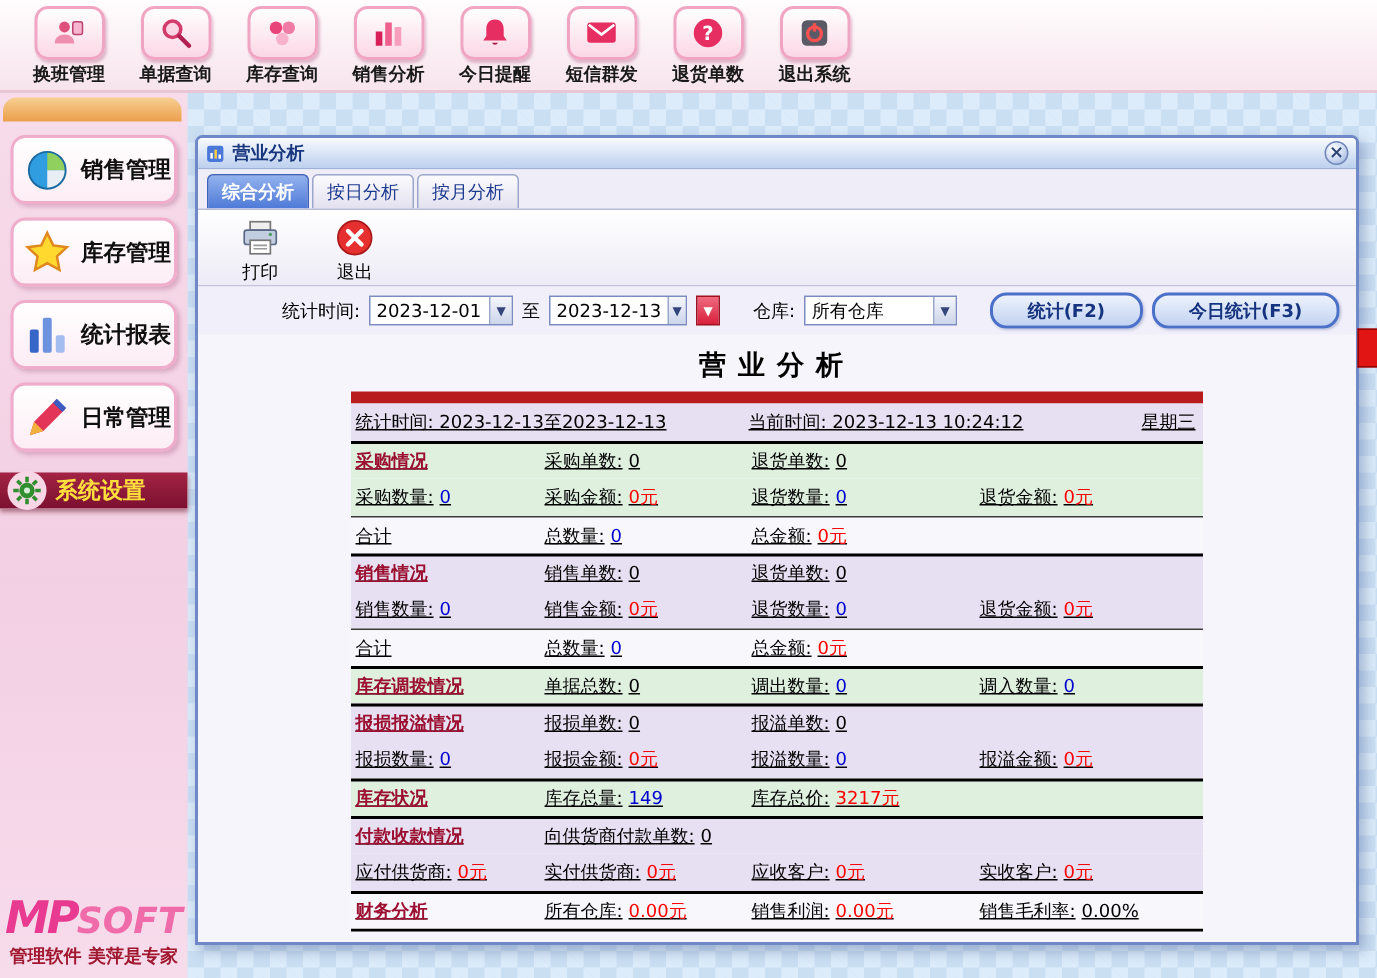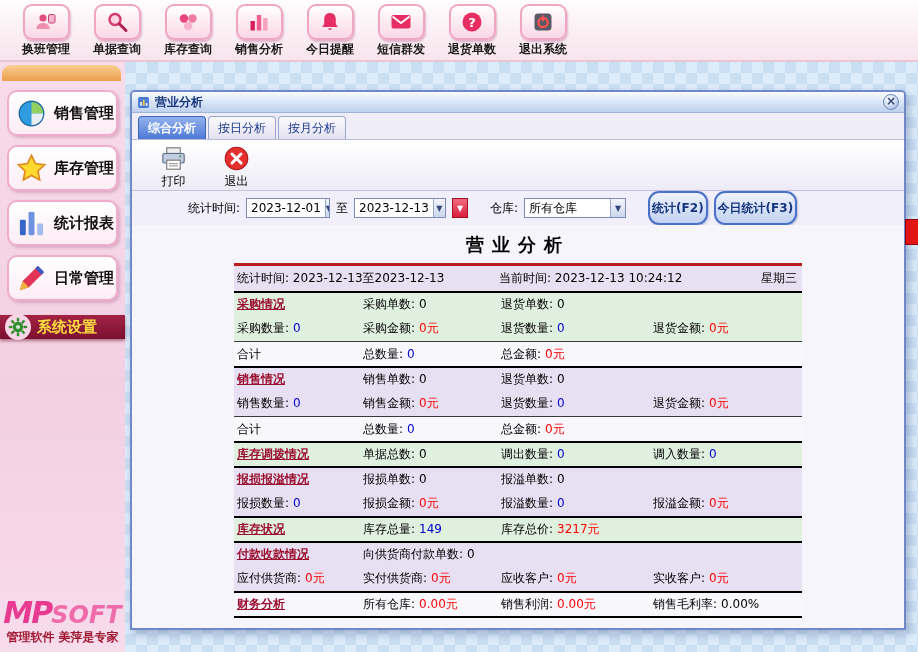--- a/index.html
+++ b/index.html
@@ -72,29 +72,29 @@
   .act-ic svg{width:27px;height:27px;}
   .act-label{font-size:12px;color:#000;}
   .filterbar{flex:0 0 32px;display:flex;align-items:center;gap:6px;padding-left:56px;
     font-size:12px;color:#000;background:#f1effa;}
   .combo{height:20px;background:#fff;border:1px solid #7a8cc0;display:flex;align-items:center;overflow:hidden;}
   .combo-text{padding:0 4px;font-size:12px;white-space:nowrap;flex:1;}
   .combo-btn{width:15px;align-self:stretch;background:linear-gradient(#f4f6fb,#ccd5ea);
     border-left:1px solid #98a6c8;font-size:8px;color:#33457a;display:flex;align-items:center;justify-content:center;cursor:pointer;}
   .red-drop{width:16px;height:20px;background:linear-gradient(#f06a80,#d8203c);border:1px solid #a01020;
     color:#fff;font-size:8px;display:flex;align-items:center;justify-content:center;cursor:pointer;}
-  .pill-btn{height:34px;padding:0 2px;border:2px solid #4a70c8;border-radius:11px;
+  .pill-btn{height:24px;padding:0 23px;border:2px solid #4a70c8;border-radius:11px;
     background:linear-gradient(#eef3fc,#c2d2f2);color:#15337e;font-size:12px;font-weight:bold;
     display:flex;align-items:center;cursor:pointer;box-shadow:1px 1px 2px rgba(60,80,140,.3);
     font-family:"DejaVu Sans","Liberation Sans",sans-serif;}
 
   
   .content{flex:1;background:#f6f5fb;overflow:hidden;}
   .report-title{text-align:center;font-size:18px;font-weight:bold;margin-top:8px;letter-spacing:8px;color:#000;}
-  .report-table{width:568px;margin:6px auto 0;border-top:3px solid #b91c1c;border-bottom:2px solid #000;font-size:12px;}
+  .report-table{width:568px;margin:6px auto 0;border-top:8px solid #b91c1c;border-bottom:2px solid #000;font-size:12px;text-decoration:underline;}
   .trow{display:grid;grid-template-columns:126px 138px 152px 152px;min-height:25px;align-items:center;}
   .trow.info{grid-template-columns:262px 220px 1fr;}
   .trow.info .weekday{text-align:right;padding-right:5px;}
   .bg-purple{background:#e7e0f2;}
   .bg-green{background:#dff0df;}
   .bg-white{background:#f8f7fc;}
   .line-thick{border-top:2px solid #000;}
   .line-thin{border-top:1px solid #3a3a3a;}
   .tcell{padding-left:3px;white-space:nowrap;}
   .sec{color:#9b1030;font-weight:bold;text-decoration:underline;}
@@ -295,21 +295,21 @@
             <svg viewBox="0 0 24 24">
               <circle cx="12" cy="12" r="10" fill="#e63030" stroke="#a81818"></circle>
               <path d="M8 8l8 8M16 8l-8 8" stroke="#fff" stroke-width="2.6" stroke-linecap="round"></path>
             </svg>
           </span>
         <span class="act-label">退出</span>
       </div>
     </div>
     <div class="filterbar">
       <span>统计时间:</span>
-      <div class="combo" style="width:84px">
+      <div class="combo" style="width:96px">
         <span class="combo-text">2023-12-01</span>
         <span class="combo-btn">▼</span>
       </div>
       <span>至</span>
       <div class="combo" style="width:92px">
         <span class="combo-text">2023-12-13</span>
         <span class="combo-btn">▼</span>
       </div>
       <span class="red-drop">▼</span>
       <span style="margin-left:16px">仓库:</span>

